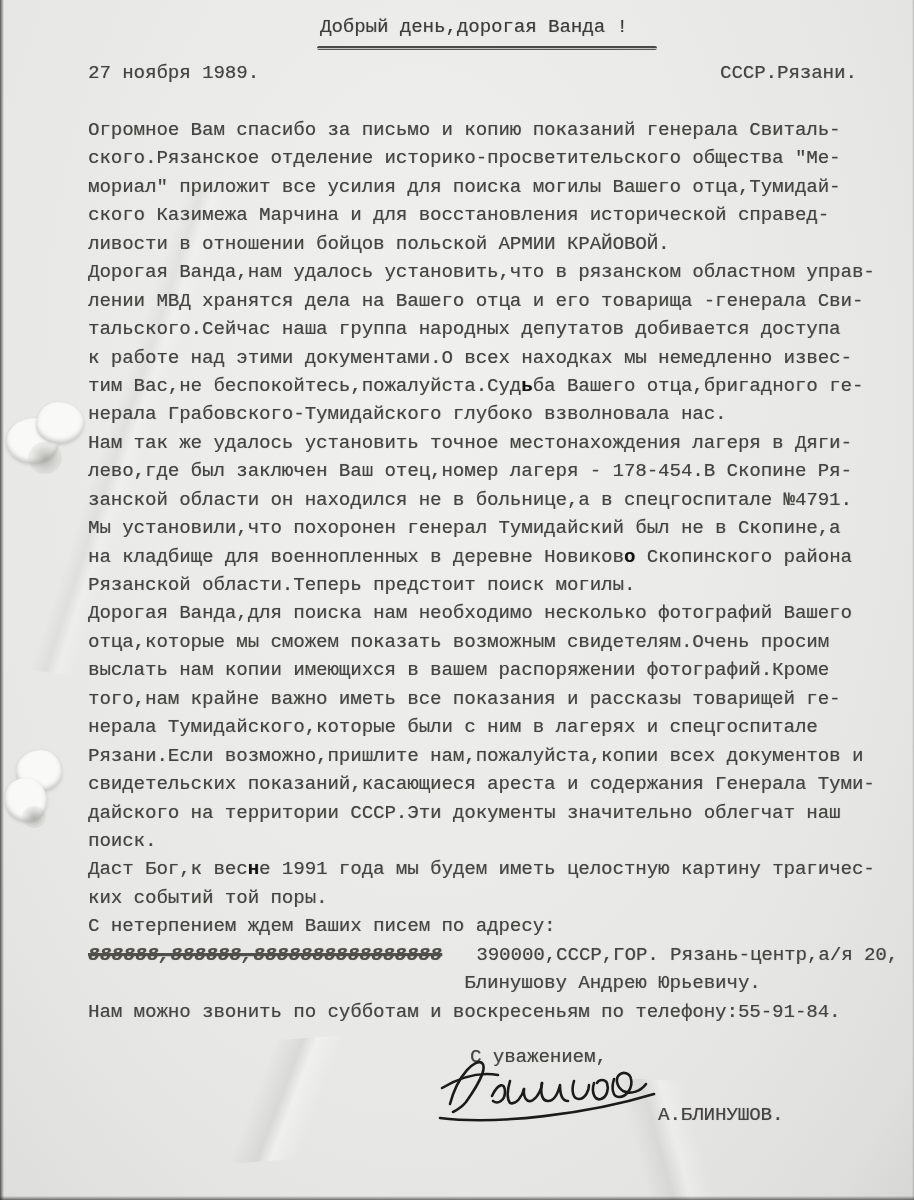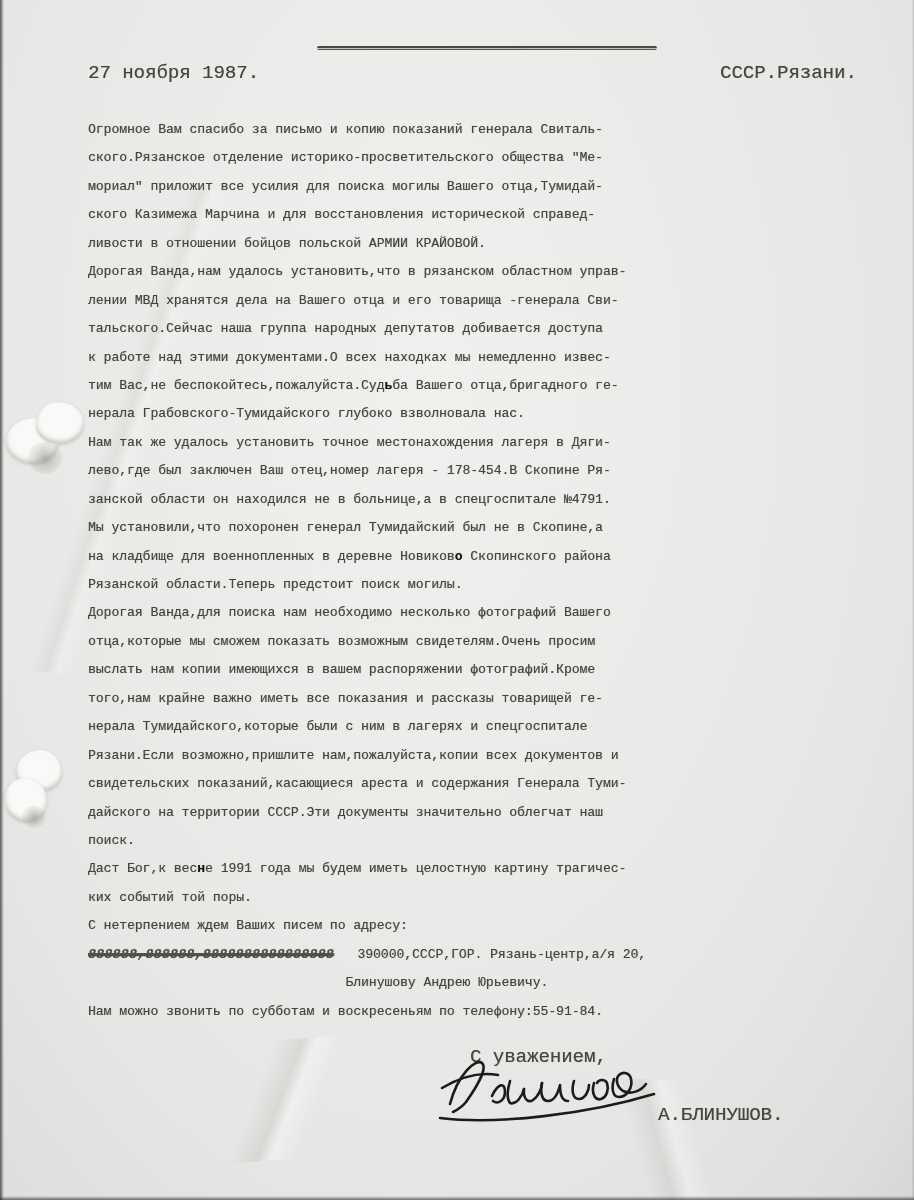--- a/index.html
+++ b/index.html
@@ -75,21 +75,21 @@
   }
   .date, .place, .salutation, .typed-name {
     position: absolute;
     font-size: 19px; white-space: pre;
     text-shadow: 0.4px 0.4px 0.7px rgba(40,40,35,0.45);
   }
   .date  { left: 88px;  top: 62px; }
   .place { left: 720px; top: 62px; }
   .body {
     position: absolute; left: 88px; top: 116px; width: 812px;
-    font-size: 13px; line-height: 28.45px; white-space: pre;
+    font-size: 19px; line-height: 28.45px; white-space: pre;
     text-shadow: 0.4px 0.4px 0.7px rgba(40,40,35,0.45);
   }
   .line { height: 28.45px; }
   .strike {
     text-decoration: line-through;
     text-decoration-thickness: 2.5px;
     font-weight: bold;
     color: #504f4a;
     letter-spacing: 0.4px;
     font-style: italic;
@@ -115,23 +115,24 @@
   <div class="crease c2"></div>
   <div class="crease c3"></div>
 
   <div class="blob" style="left:6px; top:418px; width:52px; height:46px;"></div>
   <div class="blob" style="left:36px; top:402px; width:48px; height:42px; border-radius:45% 55% 50% 50% / 55% 50% 50% 45%;"></div>
   <div class="speck" style="left:28px; top:442px; width:34px; height:32px;"></div>
   <div class="blob" style="left:16px; top:750px; width:46px; height:42px;"></div>
   <div class="blob" style="left:5px; top:778px; width:42px; height:44px; border-radius:50% 50% 45% 55% / 45% 55% 50% 50%;"></div>
   <div class="speck" style="left:22px; top:806px; width:24px; height:22px;"></div>
 
+  <div class="title">Добрый день,дорогая Ванда !</div>
   <div class="title-underline"></div>
 
-  <div class="date">27 ноября 1987.</div>
+  <div class="date">27 ноября 1989.</div>
   <div class="place">СССР.Рязани.</div>
 
   <div class="body" id="body-lines"><div class="line"><span>Огромное Вам спасибо за письмо и копию показаний генерала Свиталь-</span></div><div class="line"><span>ского.Рязанское отделение историко-просветительского общества "Ме-</span></div><div class="line"><span>мориал" приложит все усилия для поиска могилы Вашего отца,Тумидай-</span></div><div class="line"><span>ского Казимежа Марчина и для восстановления исторической справед-</span></div><div class="line"><span>ливости в отношении бойцов польской АРМИИ КРАЙОВОЙ.</span></div><div class="line"><span>Дорогая Ванда,нам удалось установить,что в рязанском областном управ-</span></div><div class="line"><span>лении МВД хранятся дела на Вашего отца и его товарища -генерала Сви-</span></div><div class="line"><span>тальского.Сейчас наша группа народных депутатов добивается доступа</span></div><div class="line"><span>к работе над этими документами.О всех находках мы немедленно извес-</span></div><div class="line"><span>тим Вас,не беспокойтесь,пожалуйста.Суд</span><span class="bold-ot">ь</span><span>ба Вашего отца,бригадного ге-</span></div><div class="line"><span>нерала Грабовского-Тумидайского глубоко взволновала нас.</span></div><div class="line"><span>Нам так же удалось установить точное местонахождения лагеря в Дяги-</span></div><div class="line"><span>лево,где был заключен Ваш отец,номер лагеря - 178-454.В Скопине Ря-</span></div><div class="line"><span>занской области он находился не в больнице,а в спецгоспитале №4791.</span></div><div class="line"><span>Мы установили,что похоронен генерал Тумидайский был не в Скопине,а</span></div><div class="line"><span>на кладбище для военнопленных в деревне Новиков</span><span class="bold-ot">о</span><span> Скопинского района</span></div><div class="line"><span>Рязанской области.Теперь предстоит поиск могилы.</span></div><div class="line"><span>Дорогая Ванда,для поиска нам необходимо несколько фотографий Вашего</span></div><div class="line"><span>отца,которые мы сможем показать возможным свидетелям.Очень просим</span></div><div class="line"><span>выслать нам копии имеющихся в вашем распоряжении фотографий.Кроме</span></div><div class="line"><span>того,нам крайне важно иметь все показания и рассказы товарищей ге-</span></div><div class="line"><span>нерала Тумидайского,которые были с ним в лагерях и спецгоспитале</span></div><div class="line"><span>Рязани.Если возможно,пришлите нам,пожалуйста,копии всех документов и</span></div><div class="line"><span>свидетельских показаний,касающиеся ареста и содержания Генерала Туми-</span></div><div class="line"><span>дайского на территории СССР.Эти документы значительно облегчат наш</span></div><div class="line"><span>поиск.</span></div><div class="line"><span>Даст Бог,к вес</span><span class="bold-ot">н</span><span>е 1991 года мы будем иметь целостную картину трагичес-</span></div><div class="line"><span>ких событий той поры.</span></div><div class="line"><span>С нетерпением ждем Ваших писем по адресу:</span></div><div class="line"><span class="strike">888888,888888,8888888888888888</span><span>   390000,СССР,ГОР. Рязань-центр,а/я 20,</span></div><div class="line"><span>                                 Блинушову Андрею Юрьевичу.</span></div><div class="line"><span>Нам можно звонить по субботам и воскресеньям по телефону:55-91-84.</span></div></div>
 
   <div class="salutation">С уважением,</div>
 
   <svg class="signature" viewBox="0 0 238 78" aria-label="signature">
     <path d="M 14,52 C 22,22 40,6 46,11 C 52,16 40,36 30,50 C 26,55 21,58 17,60"></path>
     <path d="M 6,36 C 26,24 46,20 62,23"></path>
     <path d="M 56,44 C 62,31 69,30 69,40 C 69,48 62,53 57,49"></path>

